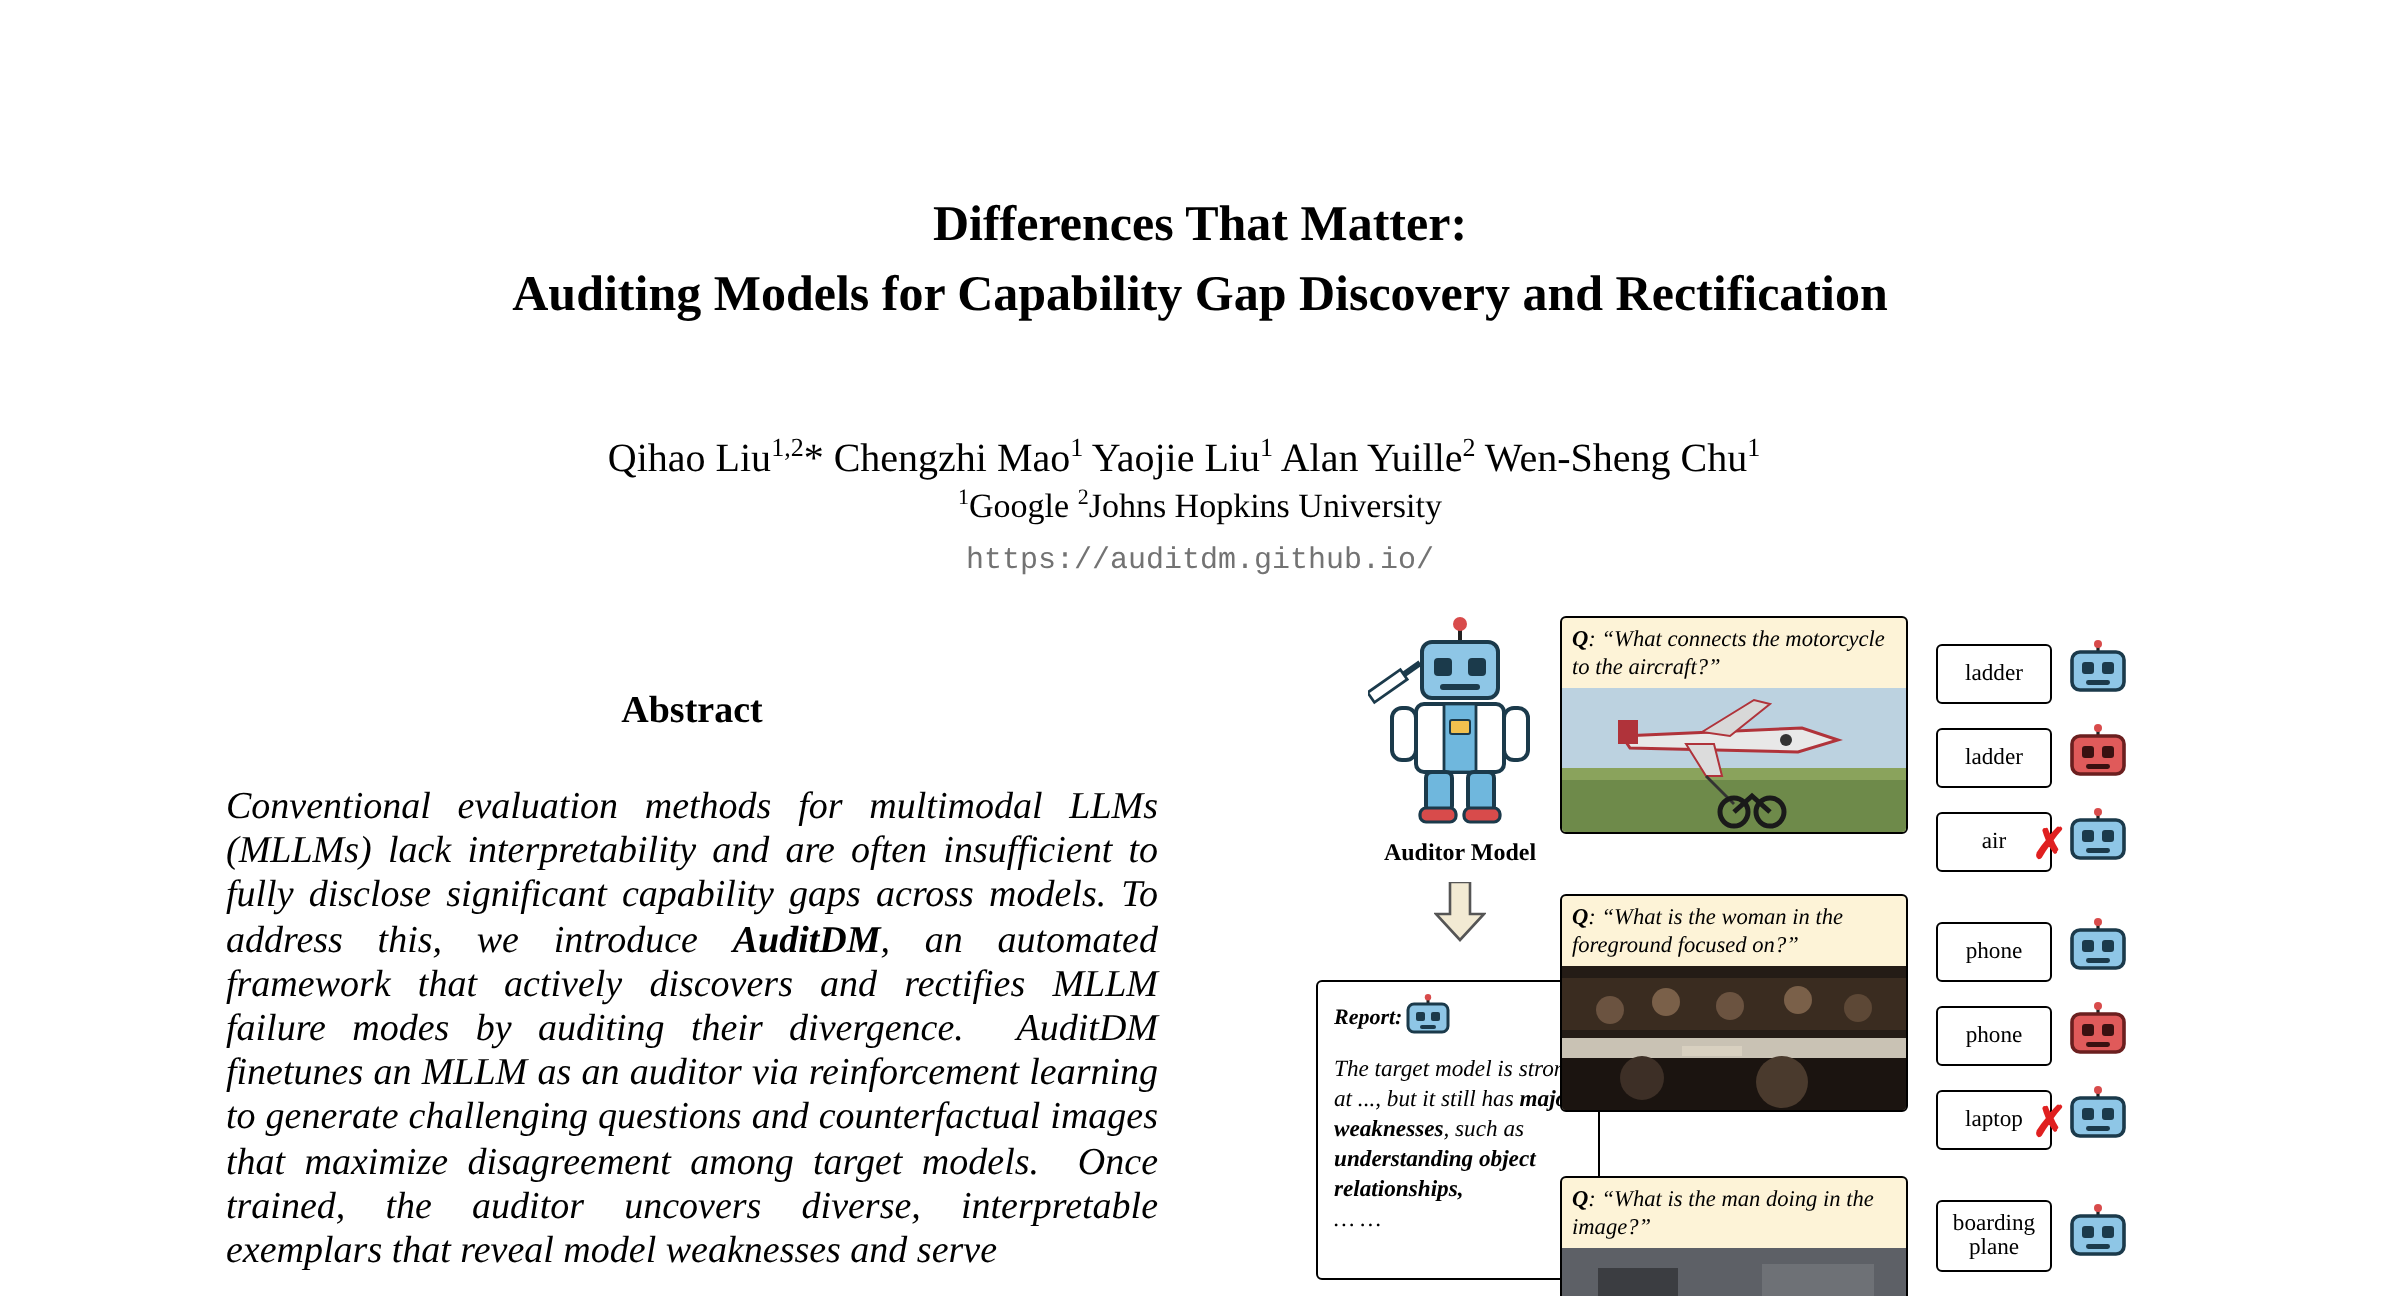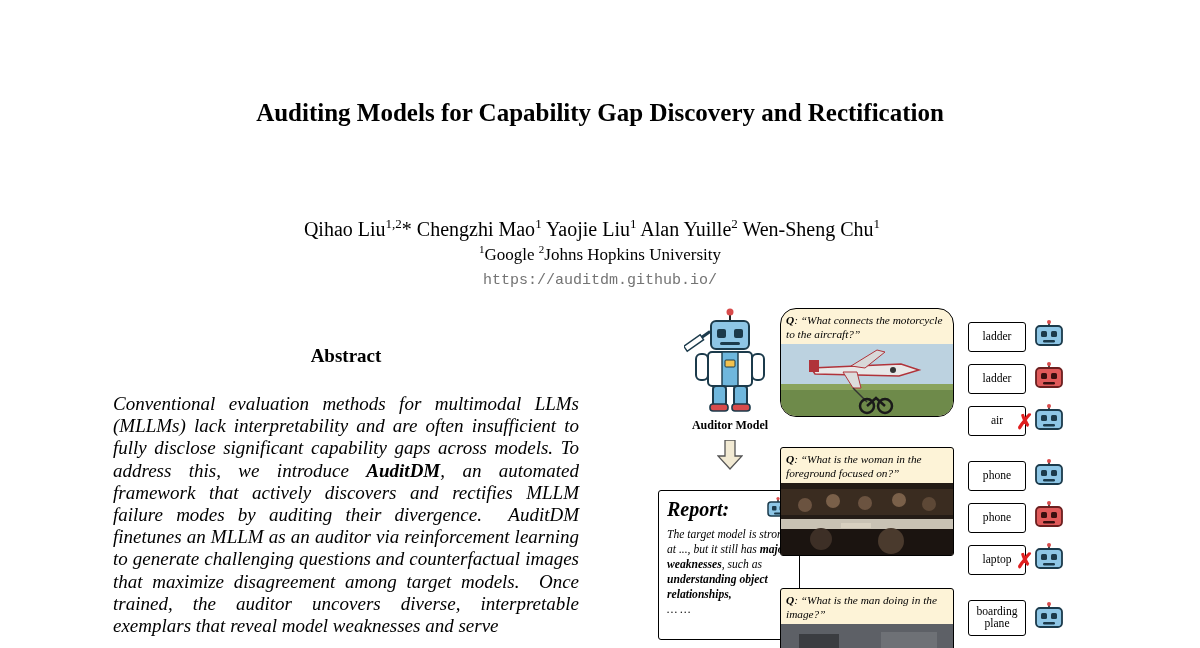--- a/index.html
+++ b/index.html
@@ -118,24 +118,23 @@
     min-height: 150px;
     border: 1.6px solid #000;
     border-radius: 3px;
     background: #ffffff;
     padding: 6px 8px;
     box-sizing: border-box;
   }
   .report-head {
     font-weight: bold;
     font-style: italic;
-    font-size: 20px;
+    font-size: 11px;
     display: flex;
     align-items: center;
-    justify-content: space-between;
   }
   .report-text {
     font-style: italic;
     font-size: 11.6px;
     line-height: 15px;
     margin-top: 6px;
   }
   .report-text b { font-weight: bold; }
 
   
@@ -185,20 +184,21 @@
     font-size: 21px;
     font-weight: bold;
     color: #e02020;
     line-height: 1;
   }
 </style>
 </head>
 <body>
 
 <div class="title-block">
+  <div class="title-line">Differences That Matter:</div>
   <div class="title-line">Auditing Models for Capability Gap Discovery and Rectification</div>
 </div>
 
 <div class="authors">Qihao Liu<sup>1,2</sup>*   Chengzhi Mao<sup>1</sup>   Yaojie Liu<sup>1</sup>   Alan Yuille<sup>2</sup>   Wen-Sheng Chu<sup>1</sup></div>
 <div class="affils"><sup>1</sup>Google    <sup>2</sup>Johns Hopkins University</div>
 <div class="proj-url">https://auditdm.github.io/</div>
 
 <div class="abstract-head">Abstract</div>
 <div class="abstract-body">Conventional evaluation methods for multimodal LLMs (MLLMs) lack interpretability and are often insufficient to fully disclose significant capability gaps across models. To address this, we introduce <b>AuditDM</b>, an automated framework that actively discovers and rectifies MLLM failure modes by auditing their divergence. &nbsp;AuditDM finetunes an MLLM as an auditor via reinforcement learning to generate challenging questions and counterfactual images that maximize disagreement among target models. &nbsp;Once trained, the auditor uncovers diverse, interpretable exemplars that reveal model weaknesses and serve</div>
 
@@ -248,21 +248,21 @@
         <circle cx="13" cy="1.6" r="1.6" fill="#d84b4b"></circle>
         <rect x="3" y="5" width="20" height="14" rx="3" fill="#8ec6e6" stroke="#1b3a4b" stroke-width="1.5"></rect>
         <rect x="7" y="9" width="4.5" height="4.5" rx="1" fill="#1b3a4b"></rect>
         <rect x="14.5" y="9" width="4.5" height="4.5" rx="1" fill="#1b3a4b"></rect>
         <rect x="9" y="15.5" width="8" height="2" rx="1" fill="#1b3a4b"></rect>
       </svg>
     </div>
     <div class="report-text">The target model is strong at ..., but it still has <b>major weaknesses</b>, such as <b>understanding object relationships,</b><br>… …</div>
   </div>
 
-  <div class="qa-card" style="left:180px; top:8px;border-radius:16px;">
+  <div class="qa-card" style="left:180px; top:8px;">
     <div class="qa-q">
       <b>Q</b><span>: “What connects the motorcycle to the aircraft?”</span>
     </div>
     <div class="qa-img">
       <svg width="172" height="72" viewBox="0 0 172 72" preserveAspectRatio="none">
         <rect x="0" y="0" width="172" height="44" fill="#bcd2e0"></rect>
         <rect x="0" y="44" width="172" height="28" fill="#6e8a4a"></rect>
         <rect x="0" y="40" width="172" height="6" fill="#8aa35c"></rect>
 
         <g>

